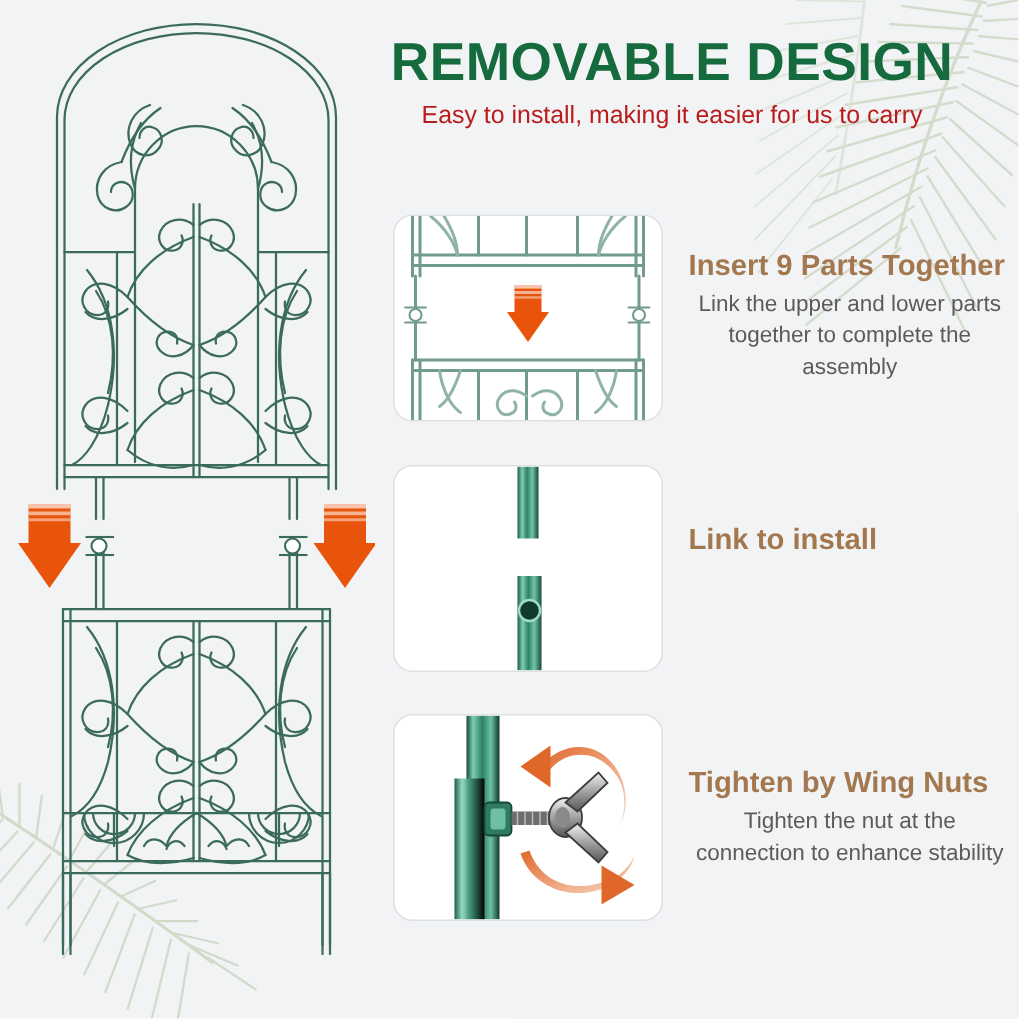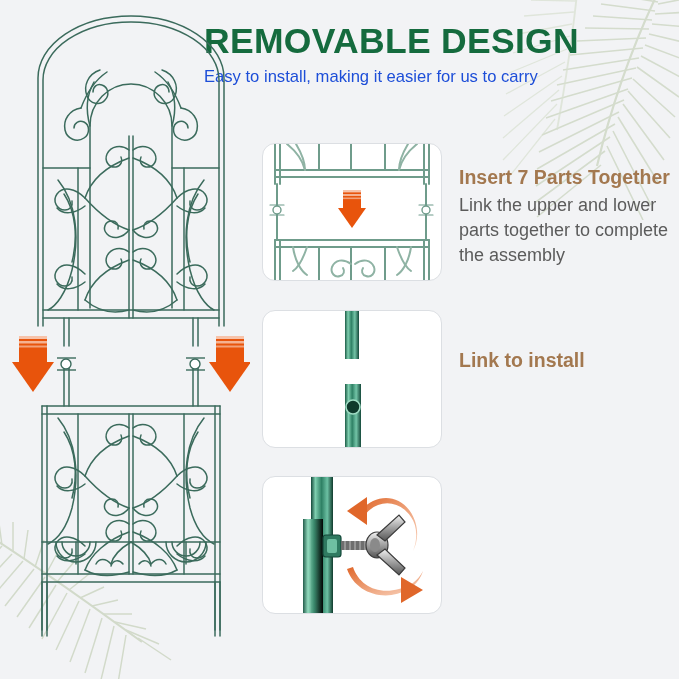--- a/index.html
+++ b/index.html
@@ -20,36 +20,37 @@
   .frond {
     position: absolute;
     pointer-events: none;
   }
   #frond-top-right { right: -10px; top: -30px; }
   #frond-bottom-left { left: -34px; bottom: -16px; }
 
   
   #header {
     position: absolute;
-    left: 204px;
+    left: 222px;
     top: 22px;
     width: 452px;
+    text-align: center;
   }
   #title {
     font-size: 35.5px;
     font-weight: bold;
     color: #156b3e;
     letter-spacing: 0.3px;
     line-height: 1.08;
     margin: 0;
     white-space: nowrap;
   }
   #subtitle {
     font-size: 16.6px;
-    color: #1d4ed8;
+    color: #b91c1c;
     margin: 7px 0 0 0;
     line-height: 1.2;
     white-space: nowrap;
   }
 
   
   #trellis {
     position: absolute;
     left: 12px;
     top: 8px;
@@ -86,24 +87,25 @@
   }
   .step-heading {
     font-size: 19.5px;
     font-weight: bold;
     color: #a3784f;
     margin: 0 0 4px 0;
     line-height: 1.25;
     white-space: nowrap;
   }
   .step-body {
-    font-size: 18px;
+    font-size: 15px;
     color: #5b5b5b;
     line-height: 1.38;
     margin: 0;
+    text-align: center;
   }
   #step-2 .step-text { padding-top: 38px; }
   #step-3 .step-text { padding-top: 34px; }
 </style>
 </head>
 <body>
 
 <div id="page">
 
   <svg class="frond" id="frond-top-right" width="260" height="250" viewBox="0 0 260 250">
@@ -424,21 +426,21 @@
         <g>
           <rect x="80" y="46" width="18" height="20" fill="#e8540c"></rect>
           <polygon points="75,64 103,64 89,84" fill="#e8540c"></polygon>
           <rect x="80" y="46" width="18" height="2.4" fill="#ffffff" opacity="0.65"></rect>
           <rect x="80" y="50" width="18" height="2" fill="#ffffff" opacity="0.55"></rect>
           <rect x="80" y="53.5" width="18" height="1.6" fill="#ffffff" opacity="0.45"></rect>
         </g>
       </svg>
     </div>
     <div class="step-text">
-      <div class="step-heading">Insert 7 Parts Together</div>
+      <div class="step-heading">Insert 9 Parts Together</div>
       <div class="step-body">Link the upper and lower parts together to complete the assembly</div>
     </div>
   </div>
 
   <div class="step" id="step-2">
     <div class="step-figure">
       <svg width="178" height="136" viewBox="0 0 178 136">
         <defs>
           <linearGradient id="tubeGrad2" x1="0" y1="0" x2="1" y2="0">
             <stop offset="0%" stop-color="#1c5c46"></stop>
@@ -514,15 +516,19 @@
         <g>
           <path d="M96 36 C112 14 142 16 152 44 C156 56 154 66 150 74 C155 62 154 48 148 40 C136 22 114 22 102 38 Z" fill="url(#arrowGrad)"></path>
           <polygon points="104,20 104,48 84,34" fill="#e0672a"></polygon>
         </g>
         <g>
           <path d="M84 92 C92 116 122 126 146 112 C154 107 158 100 160 94 C155 104 146 110 136 112 C114 118 96 108 90 90 Z" fill="url(#arrowGrad)"></path>
           <polygon points="138,100 138,126 160,113" fill="#e0672a"></polygon>
         </g>
       </svg>
     </div>
+    <div class="step-text">
+      <div class="step-heading">Tighten by Wing Nuts</div>
+      <div class="step-body">Tighten the nut at the connection to enhance stability</div>
+    </div>
   </div>
 
 </div>
 
 </body></html>

